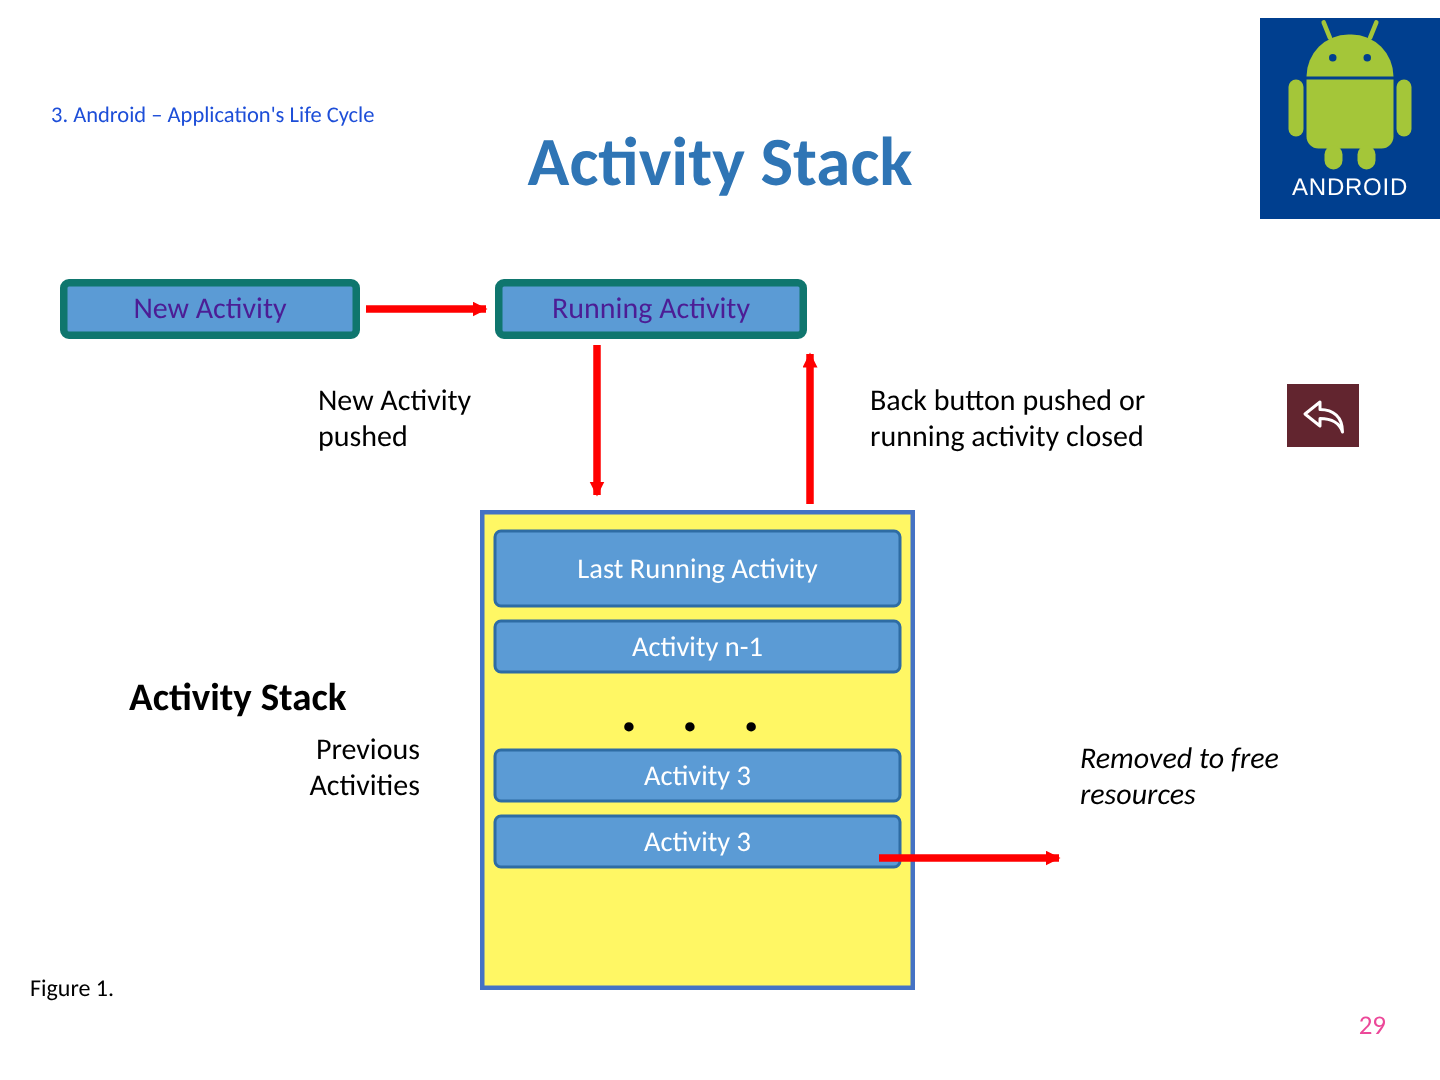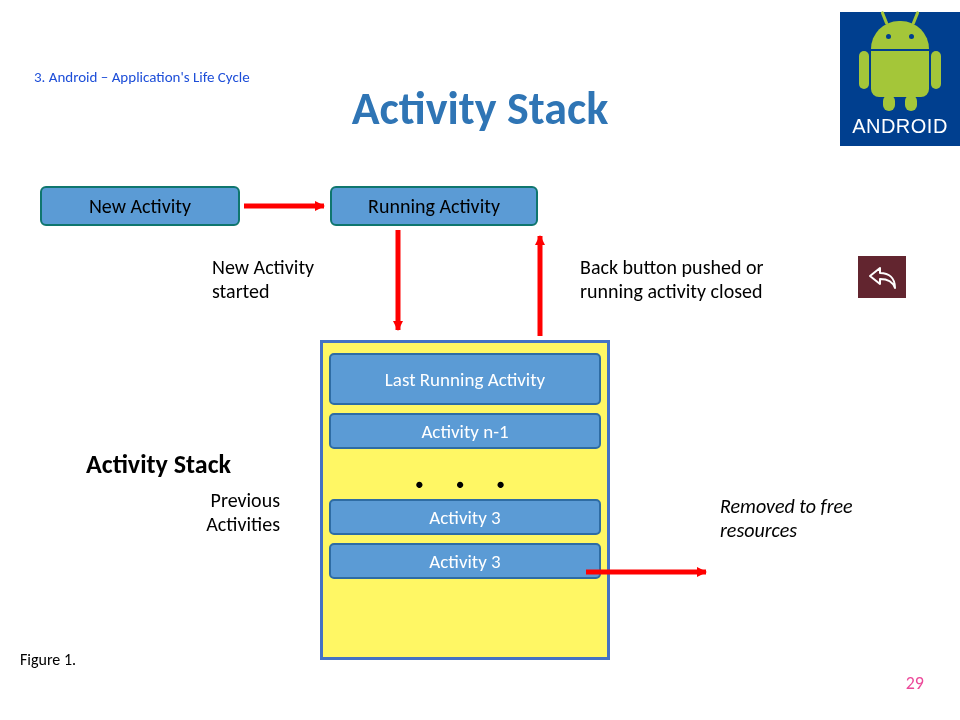--- a/index.html
+++ b/index.html
@@ -64,29 +64,29 @@
   .android-eyes::after{ right:15px;}
   .android-body-row { display:flex; margin-top:2px;}
   .android-arm { width:10px;height:38px;background:#a4c639;border-radius:5px;margin:0 2px;}
   .android-torso { width:58px;height:46px;background:#a4c639;border-radius:0 0 8px 8px; position:relative;}
   .android-torso::before, .android-torso::after{
     content:"";position:absolute;width:12px;height:16px;background:#a4c639;border-radius:6px;bottom:-14px;
   }
   .android-torso::before{left:12px;} .android-torso::after{right:12px;}
   .android-word {
     color:#fff; font-family: "Segoe UI", Arial, sans-serif;
-    font-size:20px; margin-top:18px; letter-spacing:0.5px;
+    font-size:16px; margin-top:18px; letter-spacing:0.5px;
   }
 
   
   .blue-box {
     background: #5b9bd5;
-    color: #000000;
+    color: #4c1d95;
     font-size: 20px;
-    border: 2px solid #0f766e;
+    border: 5px solid #0f766e;
     border-radius: 6px;
     display: flex;
     align-items: center;
     justify-content: center;
     text-align: center;
     line-height: 1.15;
     box-sizing: border-box;
   }
   .new-activity     { left: 40px;  top: 186px; width: 200px; height: 40px; }
   .running-activity { left: 330px; top: 186px; width: 208px; height: 40px; }
@@ -160,21 +160,21 @@
     <div class="android-arm"></div>
     <div class="android-torso"></div>
     <div class="android-arm"></div>
   </div>
   <div class="android-word">ANDROID</div>
 </div>
 
 <div class="abs blue-box new-activity">New Activity</div>
 <div class="abs blue-box running-activity">Running Activity</div>
 
-<div class="abs cap cap-new-started">New Activity started</div>
+<div class="abs cap cap-new-started">New Activity pushed</div>
 <div class="abs cap cap-back">Back button pushed or running activity closed</div>
 <div class="abs cap-stack-title">Activity Stack</div>
 <div class="abs cap cap-prev">Previous Activities</div>
 <div class="abs cap cap-removed">Removed to free resources</div>
 <div class="abs cap-figure">Figure 1.</div>
 <div class="abs page-number">29</div>
 
 <div class="abs stack-box">
   <div class="stack-item stack-top">Last Running Activity</div>
   <div class="stack-item stack-row">Activity n-1</div>

